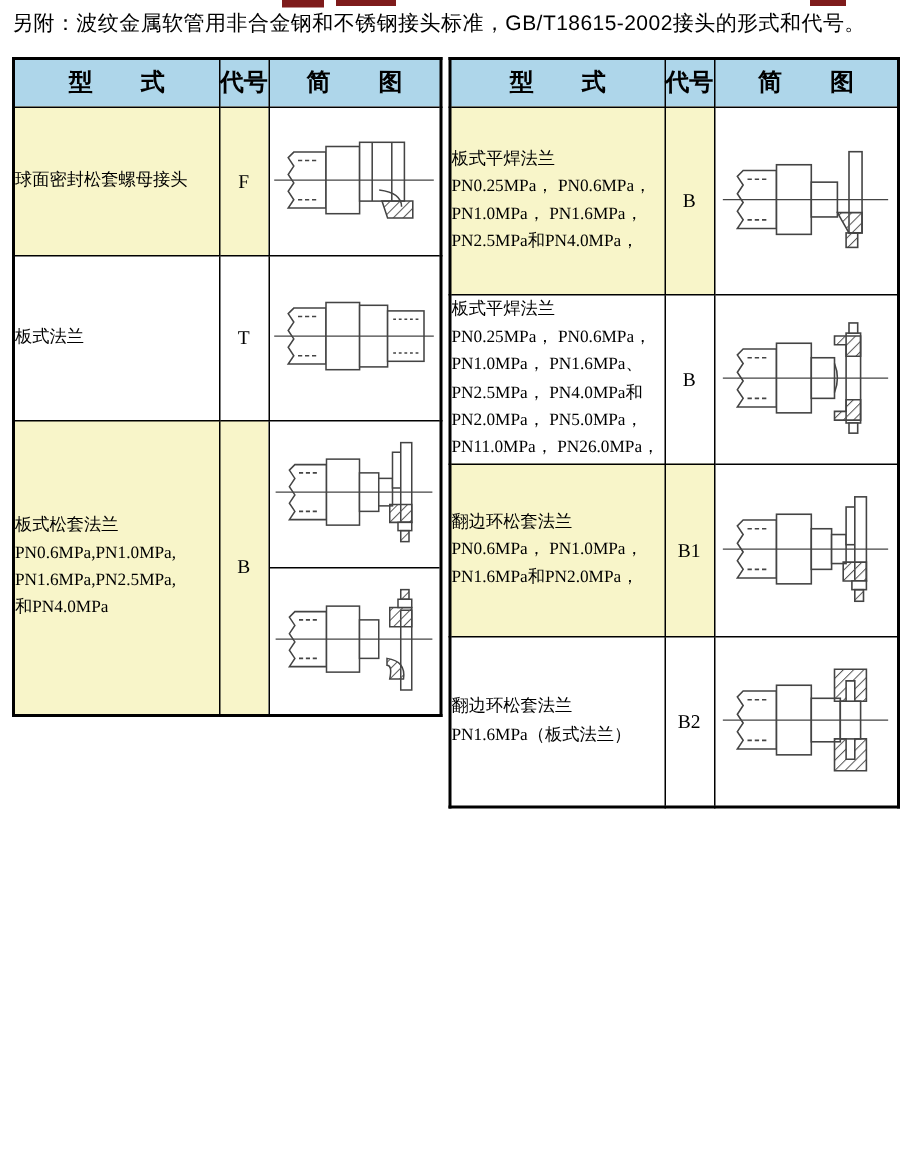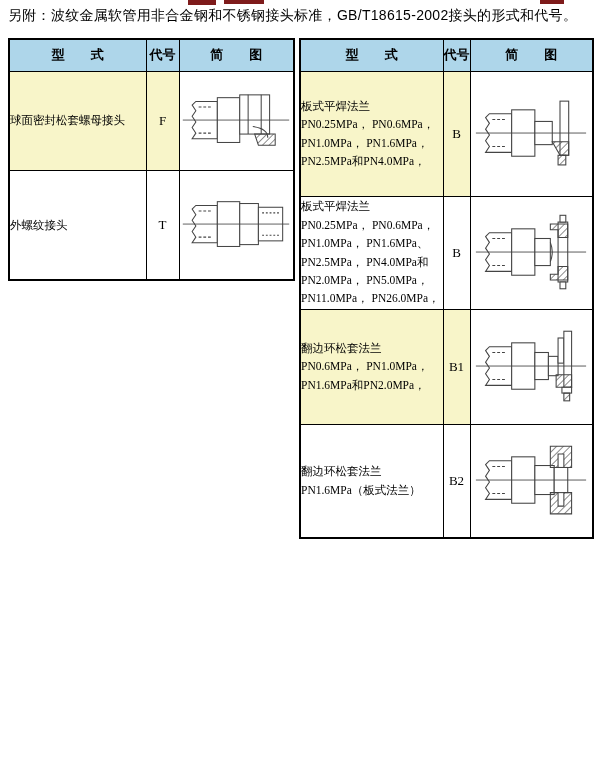--- a/index.html
+++ b/index.html
@@ -20,21 +20,21 @@
     position:absolute; left:8px; top:38px;
     display:flex; gap:4px; align-items:flex-start;
   }
   table.half {
     border-collapse:collapse; table-layout:fixed;
     border:2px solid #000;
     background:#fff;
   }
   table.half th, table.half td { border:1px solid #000; padding:0; }
   th.hcell {
-    background:#aed6ea; font-weight:bold; font-size:13px;
+    background:#aed6ea; font-weight:bold; font-size:16px;
     text-align:center; white-space:pre; height:30px;
   }
   td.type {
     font-family:"Liberation Serif", serif;
     font-size:11.5px; line-height:1.6;
     padding:4px 4px 4px 11px;
     white-space:pre-line; vertical-align:middle;
   }
   td.code {
     font-family:"Liberation Serif", serif;
@@ -209,26 +209,45 @@
       <tr class="hl" style="height:99px">
         <td class="type">球面密封松套螺母接头</td>
         <td class="code">F</td>
         <td class="diag">
           <svg class="dg" width="112" height="84" viewBox="0 0 120 84" style="margin:auto">
               <use href="#sym-f"></use>
             </svg>
         </td>
       </tr>
       <tr style="height:110px">
-        <td class="type">外螺纹接头</td>
+        <td class="type">板式法兰</td>
         <td class="code">T</td>
         <td class="diag">
           <svg class="dg" width="112" height="84" viewBox="0 0 120 84" style="margin:auto">
               <use href="#sym-t"></use>
             </svg>
+        </td>
+      </tr>
+      <tr class="hl" style="height:196px">
+        <td class="type">板式松套法兰
+PN0.6MPa,PN1.0MPa,
+PN1.6MPa,PN2.5MPa,
+和PN4.0MPa</td>
+        <td class="code">B</td>
+        <td class="diag split">
+          <div class="sub" style="height:97px">
+            <svg class="dg" width="110" height="84" viewBox="0 0 120 84">
+                <use href="#sym-flange-dn"></use>
+              </svg>
+          </div>
+          <div class="sub" style="height:97px">
+            <svg class="dg" width="110" height="84" viewBox="0 0 120 84">
+                <use href="#sym-flange-up"></use>
+              </svg>
+          </div>
         </td>
       </tr>
     </tbody>
   </table>
 
   <table class="half">
     <colgroup>
         <col style="width:143px">
         <col style="width:27px">
         <col style="width:123px">

